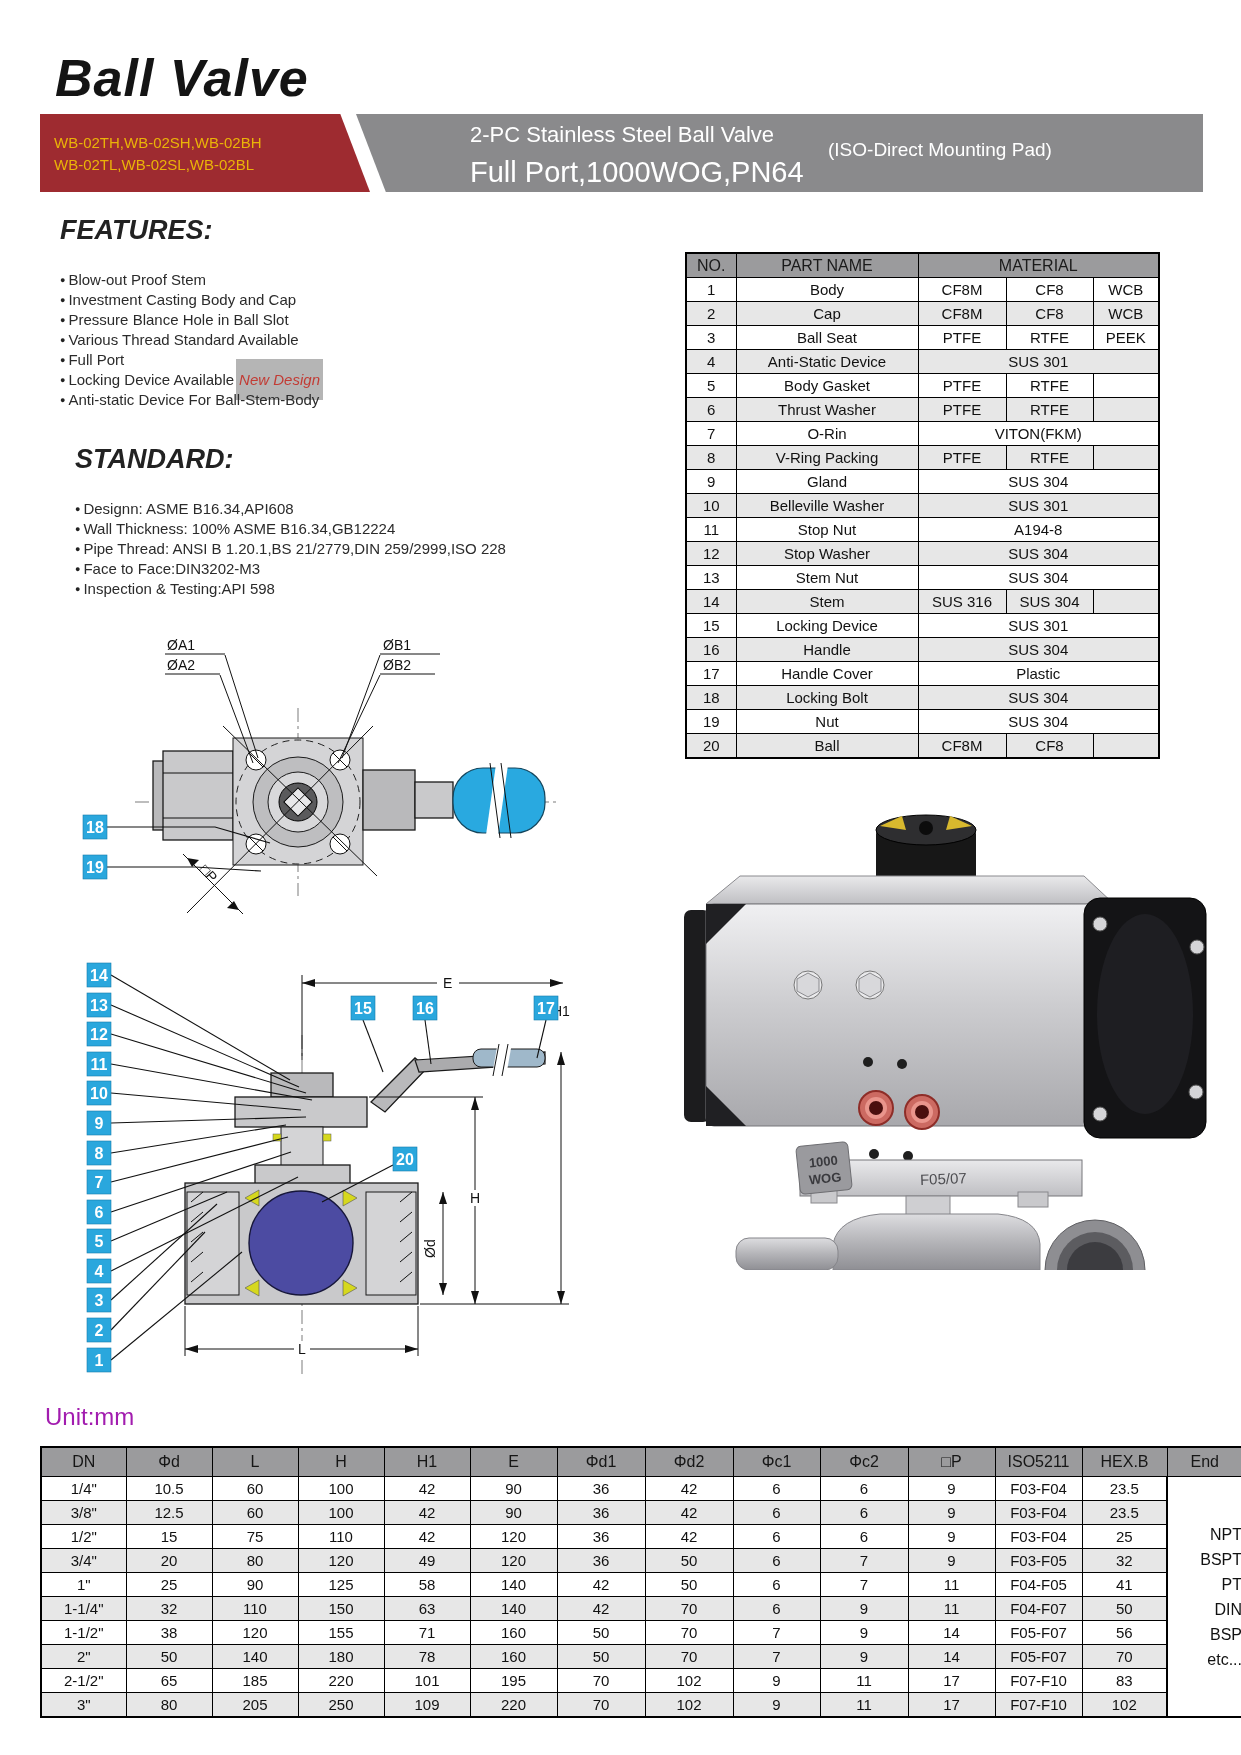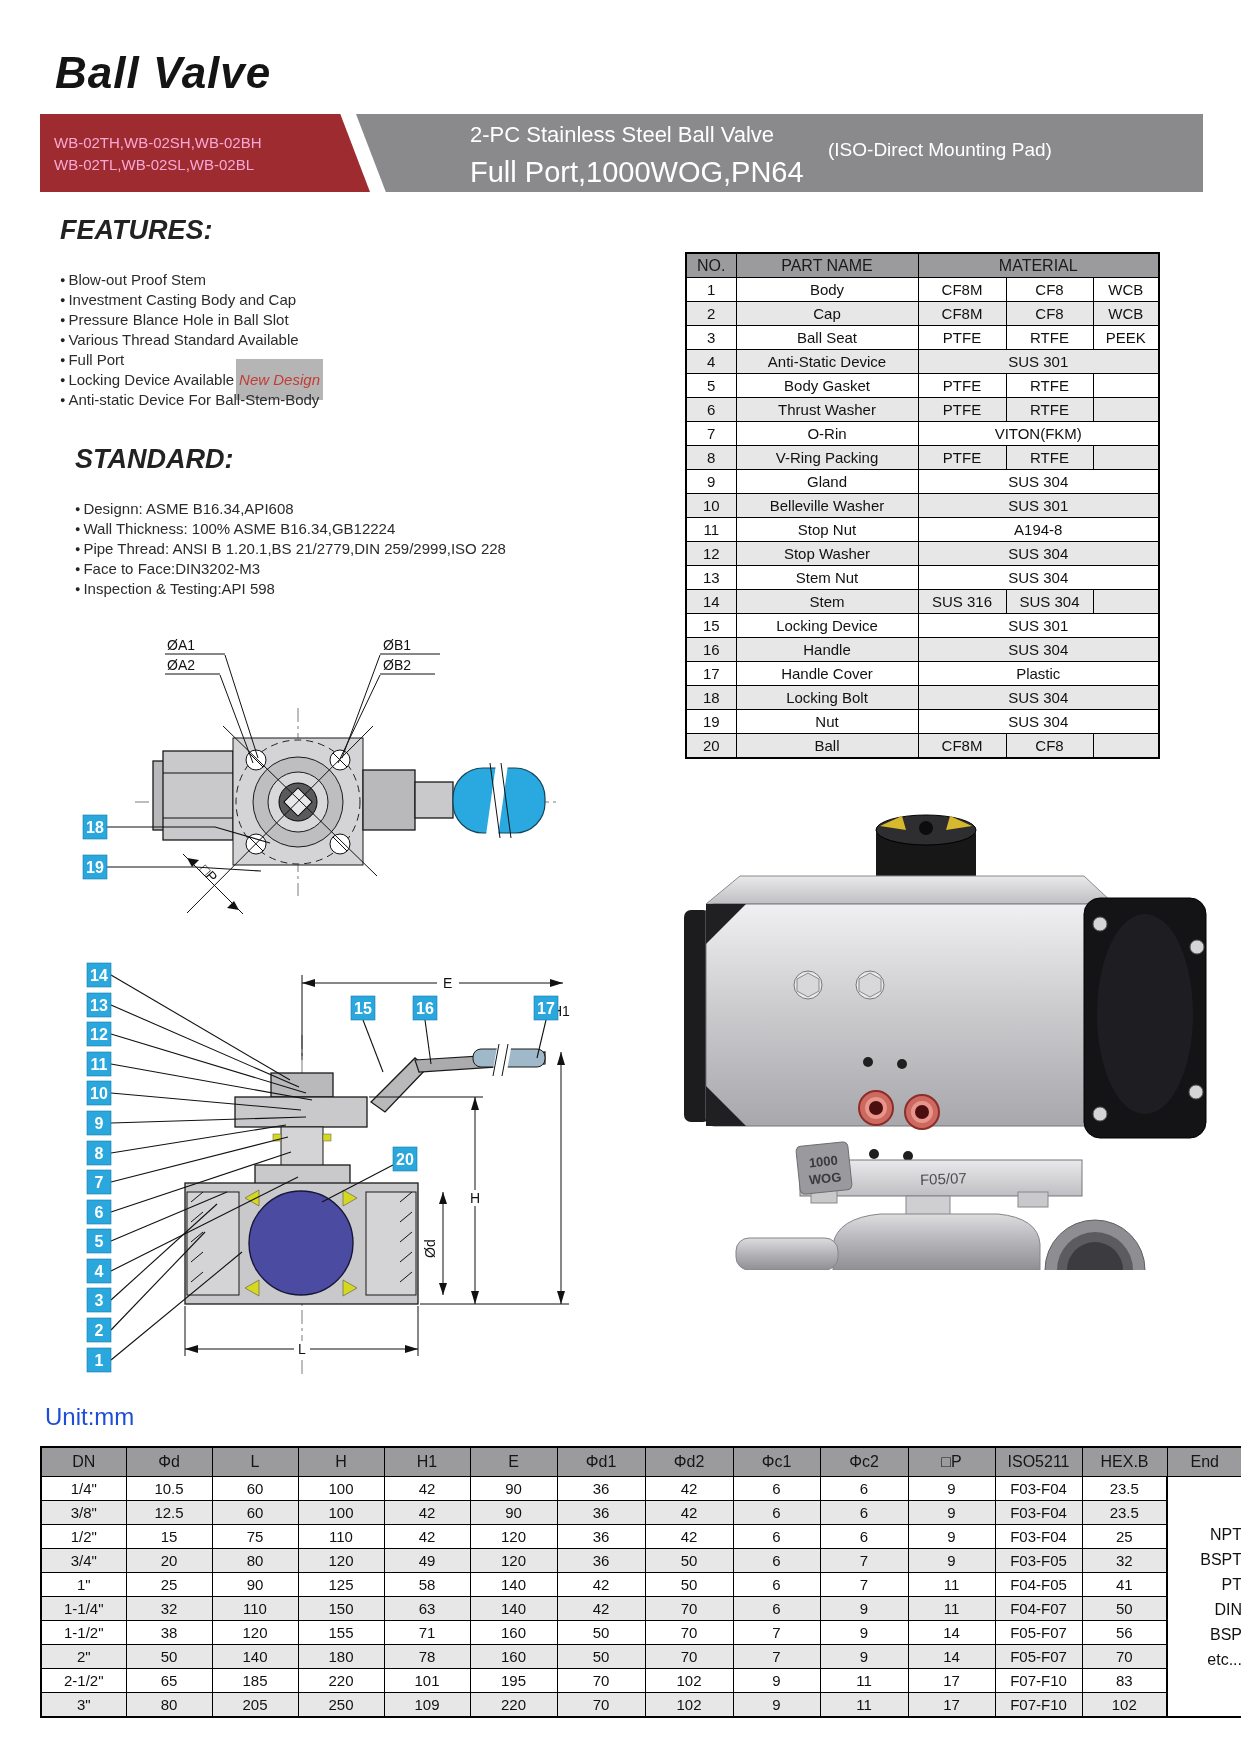--- a/index.html
+++ b/index.html
@@ -1,45 +1,45 @@
 <!DOCTYPE html>
 <html style="--red: #9E2B30; --gray: #8A8A8C; --cyan: #2AA7DD; --hlbg: #B5B5B5; --hltx: #C23B34; --ball: #4C4BA2; --yellow: #D6D81E; --hcyan: #29A9E0;"><head>
 <meta charset="utf-8">
 <style>
   html,body{margin:0;padding:0;background:#fff;}
   .page{position:relative;width:1241px;height:1755px;background:#fff;overflow:hidden;
         font-family:"Liberation Sans",sans-serif;color:#1a1a1a;}
   .abs{position:absolute;}
 
   
-  .title{left:55px;top:48px;font-size:44px;font-style:italic;font-weight:bold;color:#141414;letter-spacing:1px;}
+  .title{left:55px;top:48px;font-size:52px;font-style:italic;font-weight:bold;color:#141414;letter-spacing:1px;}
   .banner-red{left:40px;top:114px;width:330px;height:78px;background:var(--red,#9E2B30);
       clip-path:polygon(0 0,91% 0,100% 100%,0 100%);}
-  .banner-red .models{position:absolute;left:14px;top:18px;color:#f9a8d4;font-size:15px;line-height:22px;white-space:nowrap;}
+  .banner-red .models{position:absolute;left:14px;top:18px;color:#eab308;font-size:15px;line-height:22px;white-space:nowrap;}
   .banner-gray{left:350px;top:114px;width:853px;height:78px;background:var(--gray,#8A8A8C);
       clip-path:polygon(0.7% 0,100% 0,100% 100%,4.2% 100%);color:#fff;}
   .prod-l1{position:absolute;left:120px;top:8px;font-size:22px;}
   .prod-l2{position:absolute;left:120px;top:42px;font-size:29px;}
   .prod-note{position:absolute;left:478px;top:25px;font-size:19px;}
 
   
   .sec-title{font-size:27px;font-style:italic;font-weight:bold;color:#222;}
   .blist{margin-top:24px;font-size:15px;line-height:19px;color:#2b2b2b;}
   .blist .li::before{content:"\25CF";font-size:9px;margin-right:3px;vertical-align:2px;color:#222;}
   .hl{background:var(--hlbg,#B5B5B5);color:var(--hltx,#C23B34);font-style:italic;padding:12px 3px;margin-left:2px;}
 
   
   table{border-collapse:collapse;table-layout:fixed;}
   .ptable{left:685px;top:252px;width:473px;border:2px solid #000;}
   .ptable th{background:#9b9b9d;font-weight:normal;font-size:16px;color:#1a1a1a;height:21px;border:1px solid #000;}
   .ptable td{border:1px solid #000;font-size:15px;text-align:center;height:23px;padding:0 2px;color:#111;}
   .ptable tbody tr:nth-child(even){background:#e7e7e7;}
 
   
-  .unit{left:45px;top:1403px;font-size:24px;color:#1d4ed8;}
+  .unit{left:45px;top:1403px;font-size:24px;color:#a21caf;}
   .dtable{left:40px;top:1446px;width:1198px;border:2px solid #000;}
   .dtable th{background:#9b9b9d;font-weight:normal;font-size:16px;color:#161616;height:26px;border:1px solid #000;}
   .dtable td{border:1px solid #000;font-size:15px;text-align:center;height:23px;padding:0;color:#111;}
   .dtable tbody tr:nth-child(even){background:#e7e7e7;}
   .dtable td.end-cell{background:#fff;font-size:16px;border-left:2px solid #000;}
   .end-cell div{line-height:25px;text-align:right;}
 
   
   .tagbox{fill:var(--cyan,#2AA7DD);stroke:#147CAC;stroke-width:.6;}
   .tagtxt{fill:#fff;font-size:16px;font-weight:bold;text-anchor:middle;}

